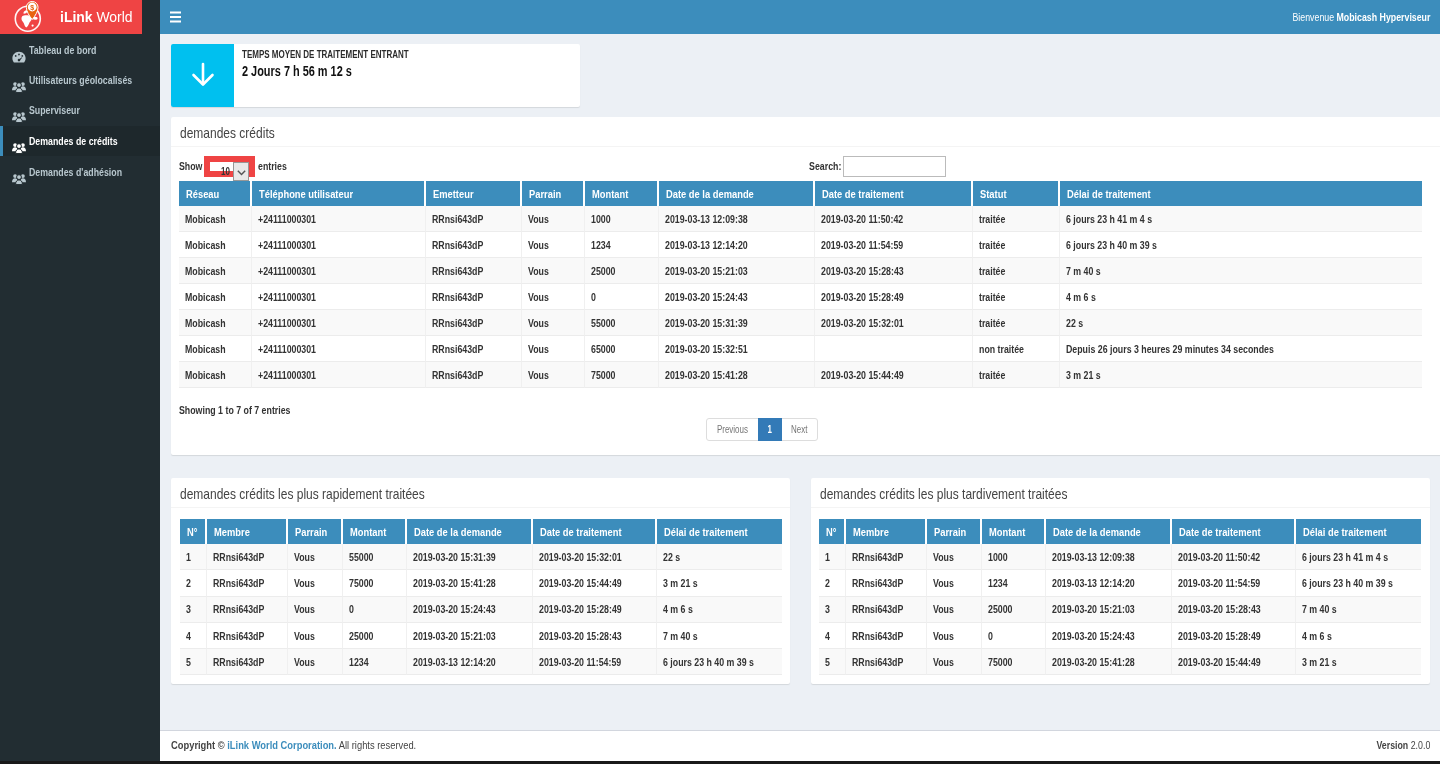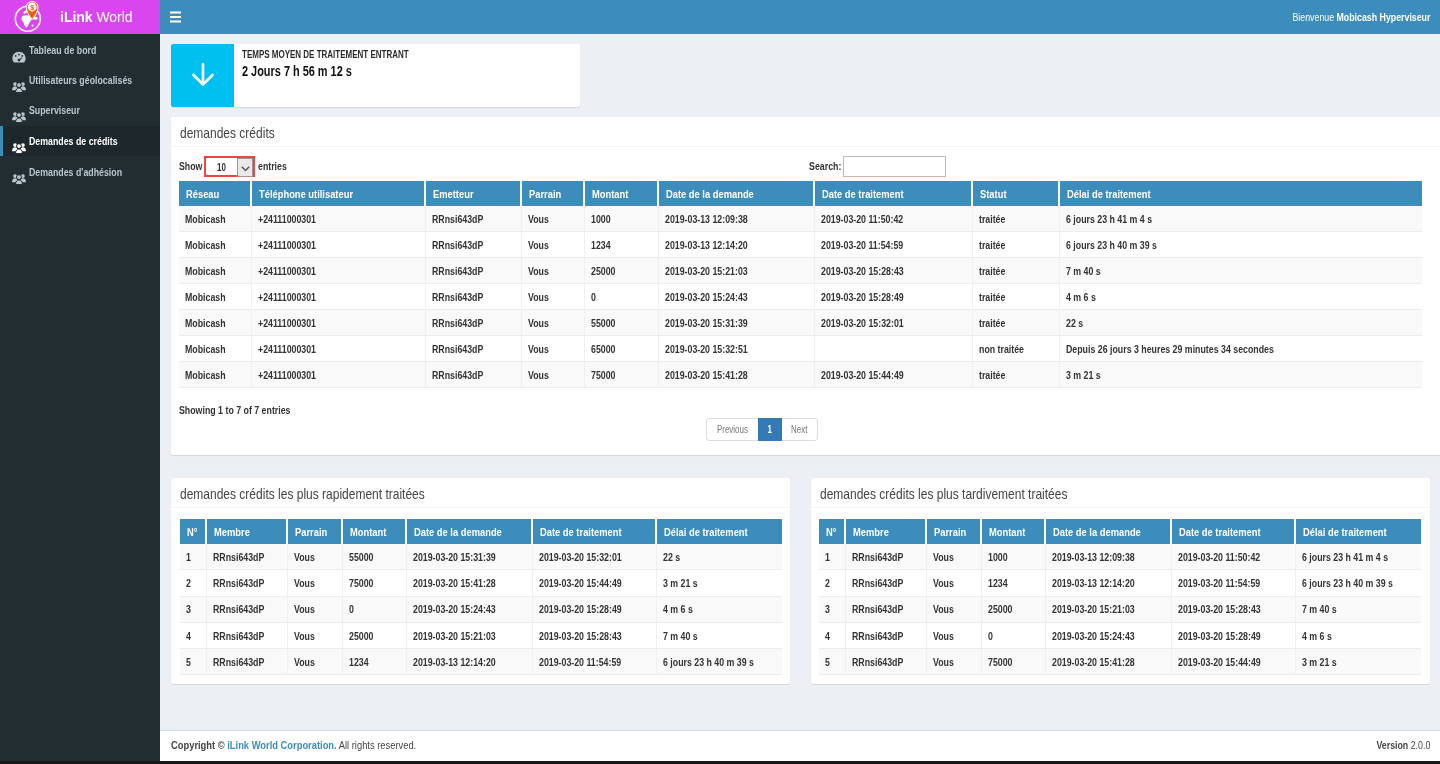--- a/index.html
+++ b/index.html
@@ -2,21 +2,21 @@
 <html><head><meta charset="utf-8"><title>iLink World</title>
 <style>
 * { margin:0; padding:0; box-sizing:border-box; }
 html,body { width:1440px; height:764px; overflow:hidden; }
 body { background:#ecf0f5; font-family:"Liberation Sans",sans-serif; position:relative; color:#333; }
 .t { display:inline-block; transform:scaleX(0.80); transform-origin:0 50%; white-space:nowrap; }
 .tc { display:inline-block; transform:scaleX(0.80); transform-origin:50% 50%; white-space:nowrap; }
 .tr { display:inline-block; transform:scaleX(0.80); transform-origin:100% 50%; white-space:nowrap; }
 
 #sidebar { position:absolute; left:0; top:0; width:160px; height:764px; background:#222d32; }
-#logo { position:absolute; left:0; top:0; width:160px; height:34px; background:#d946ef;text-decoration:underline; }
+#logo { position:absolute; left:0; top:0; width:142px; height:34px; background:#ef4444;text-decoration:underline; }
 #logo .lt { position:absolute; left:60px; top:0; height:34px; line-height:34px; font-size:15px; color:#fff; transform:scaleX(0.93); transform-origin:0 50%; white-space:nowrap; }
 #logo .lt b { font-weight:bold; } #logo .lt i { font-style:normal; font-weight:normal; }
 .mi { position:absolute; left:0; width:160px; height:30px; line-height:30px; color:#b8c7ce; font-size:11px; font-weight:bold; }
 .mi.active { background:#1e282c; color:#fff; border-left:3px solid #3c8dbc; }
 .mi .mic { position:absolute; left:12px; top:9px; }
 .mi.active .mic { left:9px; }
 .mi .ml { position:absolute; left:29px; top:0; line-height:30px; }
 .mi.active .ml { left:26px; }
 
 #navbar { position:absolute; left:160px; top:0; width:1280px; height:34px; background:#3c8dbc; }
@@ -45,21 +45,21 @@
 table.dt tr.odd td { background:#f9f9f9; }
 table.dt tr.even td { background:#ffffff; }
 
 #t1 { left:8px; top:64px; width:1243px; }
 #t2 { left:9px; top:41px; width:602px; }
 #t3 { left:8px; top:41px; width:602px; }
 #t2 td, #t3 td { height:26.3px; }
 
 .ctrl { position:absolute; font-size:11px; font-weight:bold; color:#333; }
 #showlbl { left:8px; top:39px; height:20px; line-height:20px; }
-#selectbox { position:absolute; left:33px; top:39px; width:51px; height:21px; background:#fff; border:2px solid #ef4444; }
+#selectbox { position:absolute; left:33px; top:39px; width:51px; height:21px; background:#fff; border:6px solid #ef4444; }
 #selectbox .sv { position:absolute; left:0; top:0; width:32px; height:19px; line-height:19px; text-align:center; font-size:10px; font-weight:bold; color:#333; }
 #selectbox .sa { position:absolute; right:0; top:0; width:16px; height:19px; background:#e9e9e9; border:1.5px solid #979797; }
 #entlbl { left:87px; top:39px; height:20px; line-height:20px; }
 #searchlbl { left:630px; top:39px; width:62px; height:20px; line-height:20px; text-align:left; }
 #searchbox { position:absolute; left:672px; top:39px; width:103px; height:21px; background:#fff; border:1px solid #bbb; }
 #showing { position:absolute; left:8px; top:287px; font-size:11px; font-weight:bold; color:#333; }
 .pager { position:absolute; left:535px; top:301px; height:23px; }
 .pager .pg { position:absolute; top:0; height:23px; line-height:22px; font-size:10px; color:#767676; background:#fff; border:1px solid #ddd; text-align:center; }
 .pager .prev { left:0; width:53px; border-radius:3px 0 0 3px; }
 .pager .cur { left:52px; width:24px; background:#337ab7; border-color:#337ab7; color:#fff; font-weight:bold; z-index:2; }

